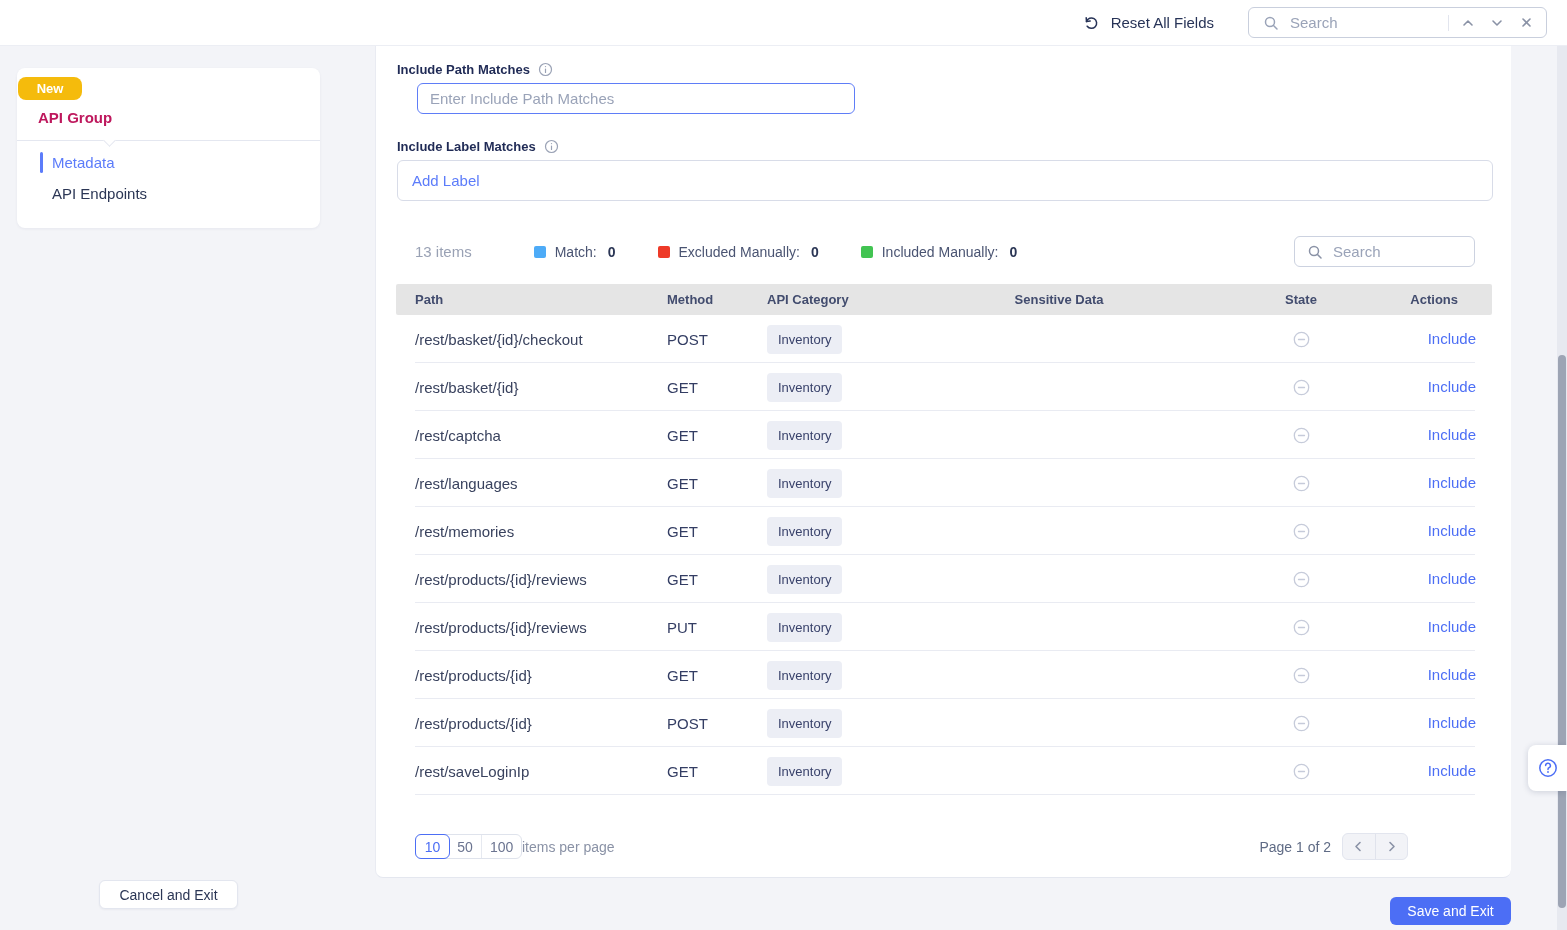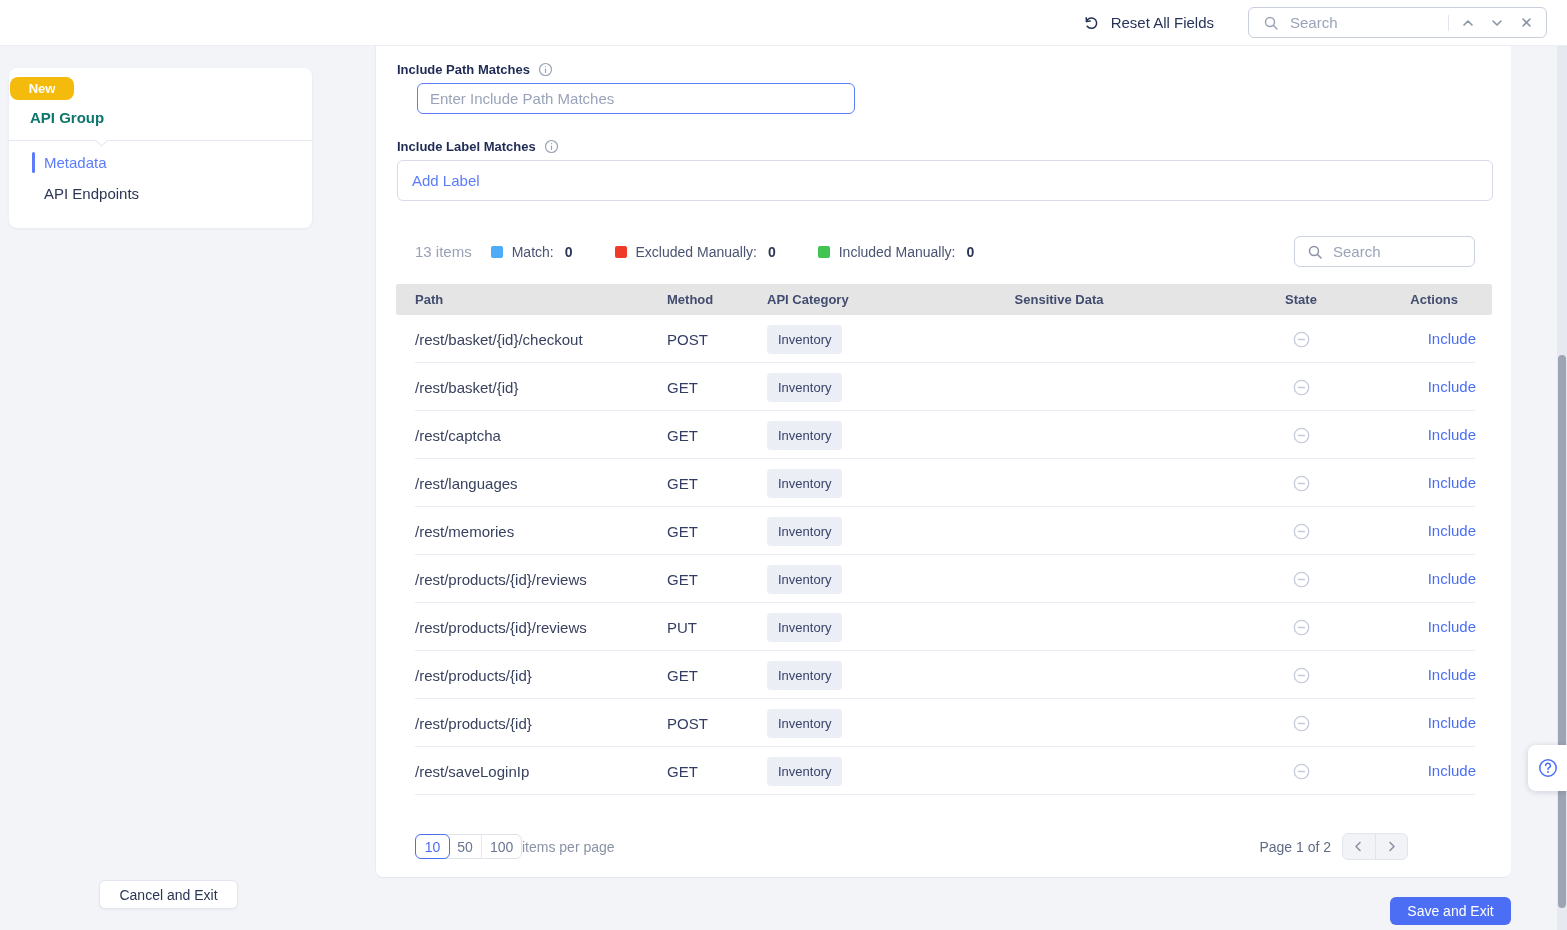--- a/index.html
+++ b/index.html
@@ -22,29 +22,29 @@
   .reset-group span { font-size:15px; color:#273357; }
   .top-search {
     width:299px; height:31px; border:1px solid #c9cfdd; border-radius:6px;
     display:flex; align-items:center; padding:0 10px 0 12px; gap:9px; background:#fff;
   }
   .top-search .ph { flex:1; font-size:15px; color:#9aa3b8; }
   .ts-divider { width:1px; height:16px; background:#e2e5ee; }
   .icon-btn { display:flex; align-items:center; justify-content:center; width:20px; height:20px; cursor:pointer; }
   
   .side-card {
-    position:absolute; left:9px; top:68px; width:303px; height:160px;
+    position:absolute; left:17px; top:68px; width:303px; height:160px;
     background:#fff; border-radius:8px; box-shadow:0 1px 3px rgba(30,42,85,.06);
   }
   .new-badge {
     position:absolute; left:1px; top:9px; width:64px; height:23px;
     background:#f5bb0c; color:#fff; font-size:13px; font-weight:700;
     border-radius:8px; display:flex; align-items:center; justify-content:center;
   }
-  .side-title { position:absolute; left:21px; top:41px; font-size:15px; font-weight:700; color:#0f766e; }
+  .side-title { position:absolute; left:21px; top:41px; font-size:15px; font-weight:700; color:#be185d; }
   .side-divider { position:absolute; left:0; top:72px; width:100%; height:1px; background:#e4e7f0; }
   .side-notch {
     position:absolute; left:88px; top:68px; width:9px; height:9px;
     background:#fff; border-right:1px solid #e4e7f0; border-bottom:1px solid #e4e7f0;
     transform:rotate(45deg);
   }
   .side-item { position:absolute; left:35px; font-size:15px; cursor:pointer; }
   .side-item.active { color:#5c7cfa; }
   .side-item.normal { color:#2b3655; }
   .active-bar { position:absolute; left:23px; top:84px; width:3px; height:21px; background:#5c7cfa; border-radius:2px; }
@@ -62,21 +62,21 @@
     font-family:"Liberation Sans",sans-serif; font-size:15px; color:#2b3655; padding:0 12px; outline:none;margin-left:20px;
   }
   .path-input::placeholder { color:#9aa3b8; }
   .addlabel-box {
     position:absolute; left:21px; top:114px; width:1096px; height:41px;
     border:1px solid #d8dce8; border-radius:6px; background:#fff;
     display:flex; align-items:center; padding:0 14px; cursor:pointer;
   }
   .addlabel-box span { font-size:15px; color:#5c7cfa; }
   
-  .summary-row { position:absolute; left:39px; top:197px; display:flex; align-items:center; }
+  .summary-row { position:absolute; left:39px; top:197px; display:flex; align-items:center; gap:43px; }
   .items-count { font-size:15px; color:#99a1b4; }
   .legend { display:flex; align-items:flex-start; gap:42px;padding-left:19px; }
   .legend-item { display:flex; align-items:center; gap:9px; font-size:14px; color:#4a5472; }
   .legend-item b { color:#2b3655; margin-left:2px; }
   .swatch { width:12px; height:12px; border-radius:2px; display:inline-block; }
   .table-search {
     position:absolute; left:918px; top:190px; width:181px; height:31px;
     border:1px solid #ccd2e0; border-radius:6px; background:#fff;
     display:flex; align-items:center; padding:0 10px; gap:8px;
   }

